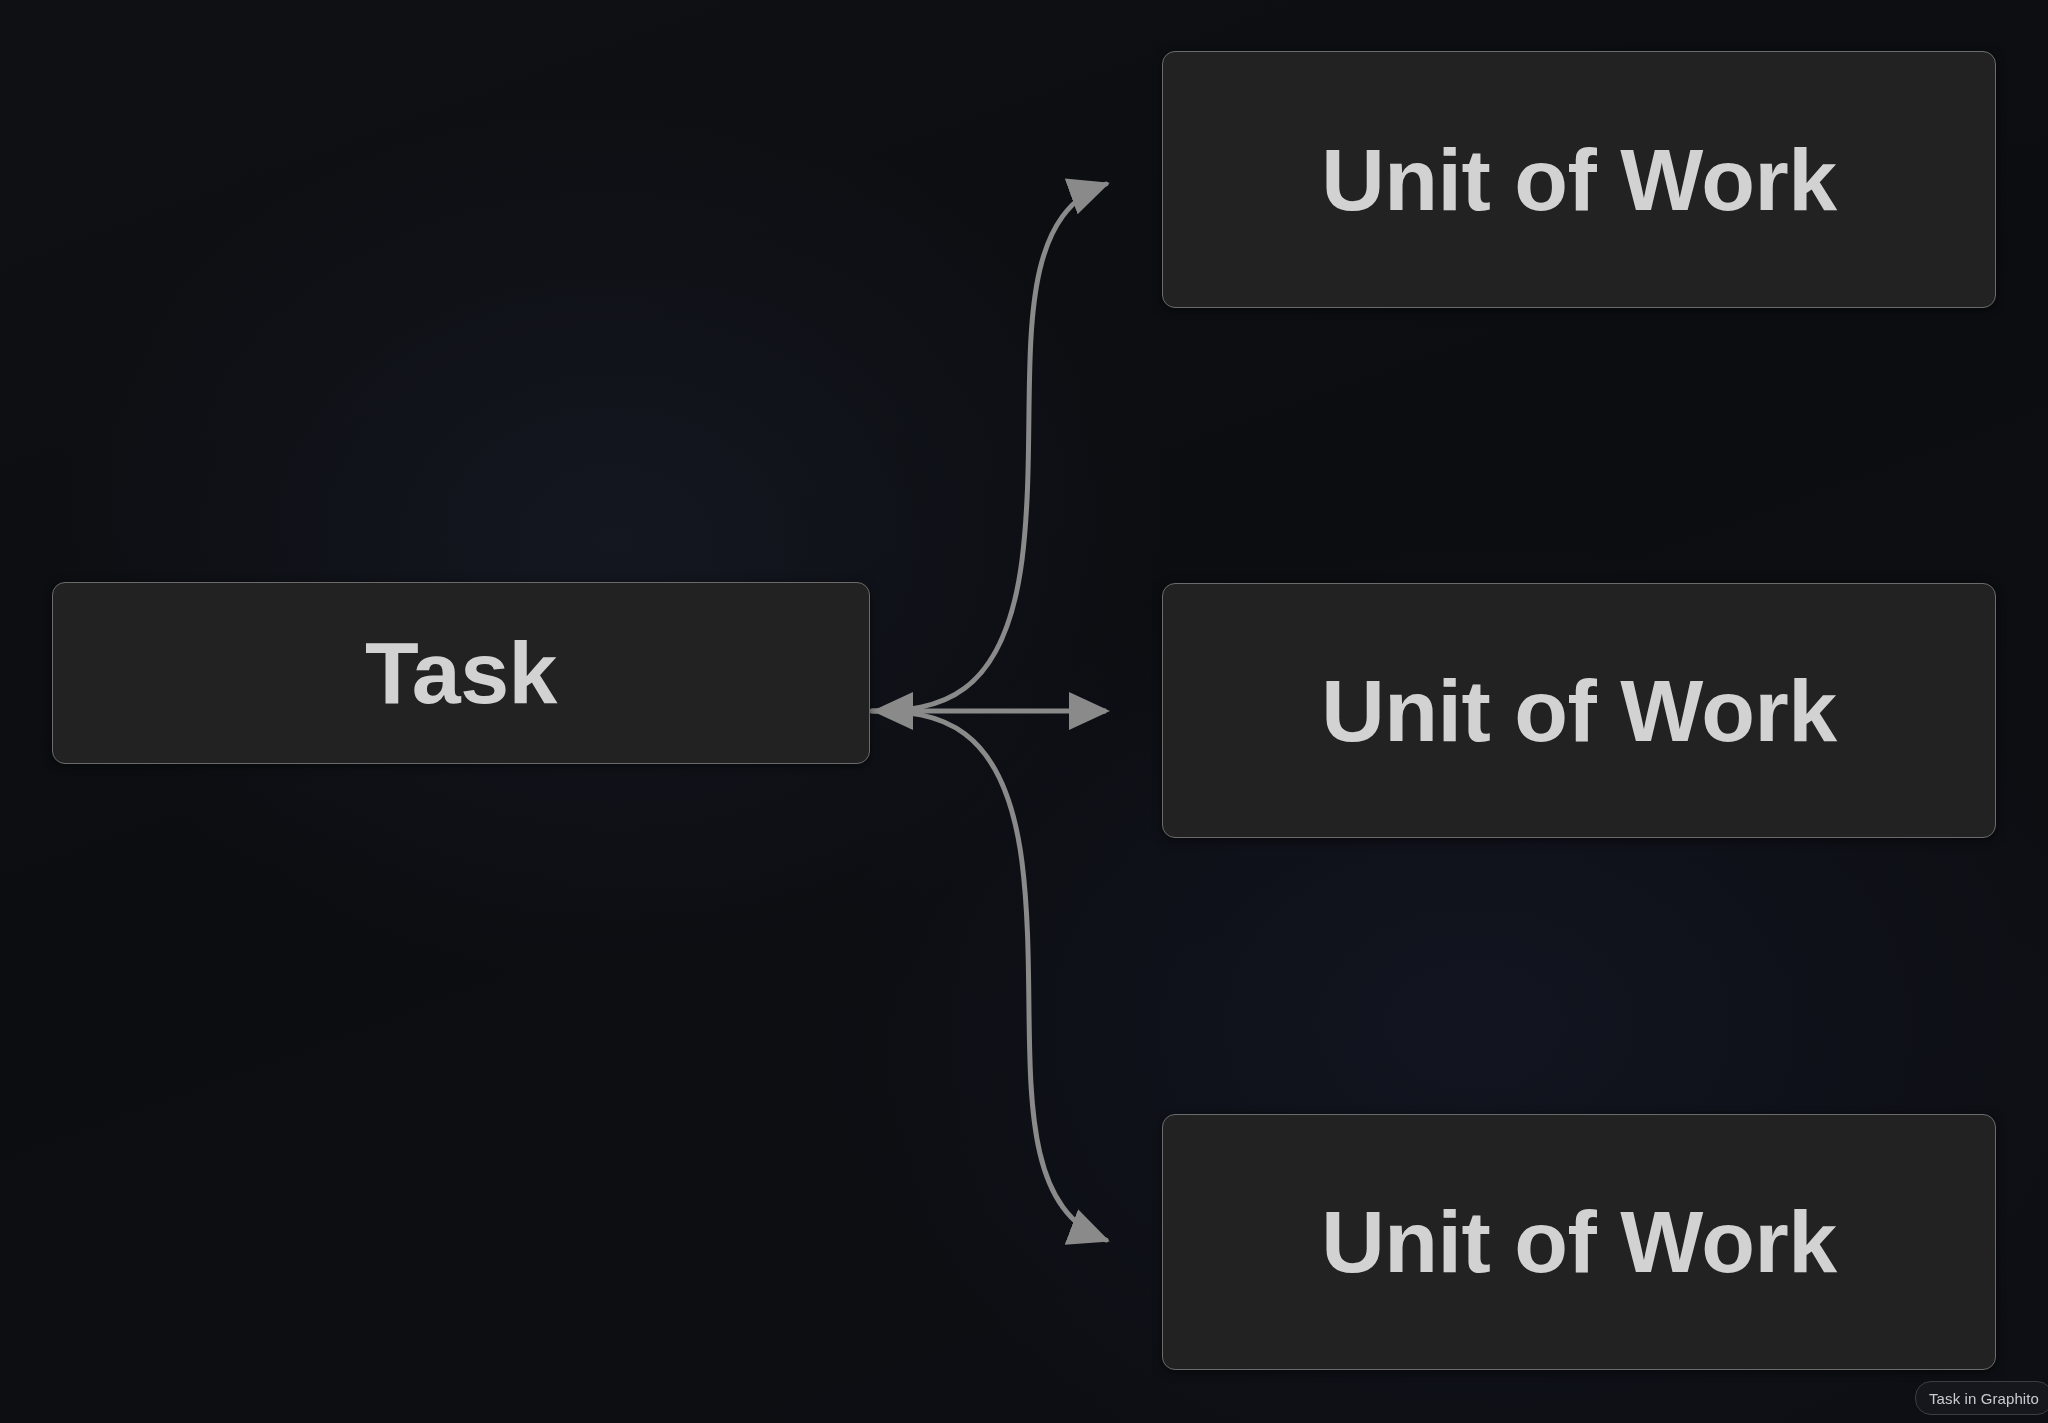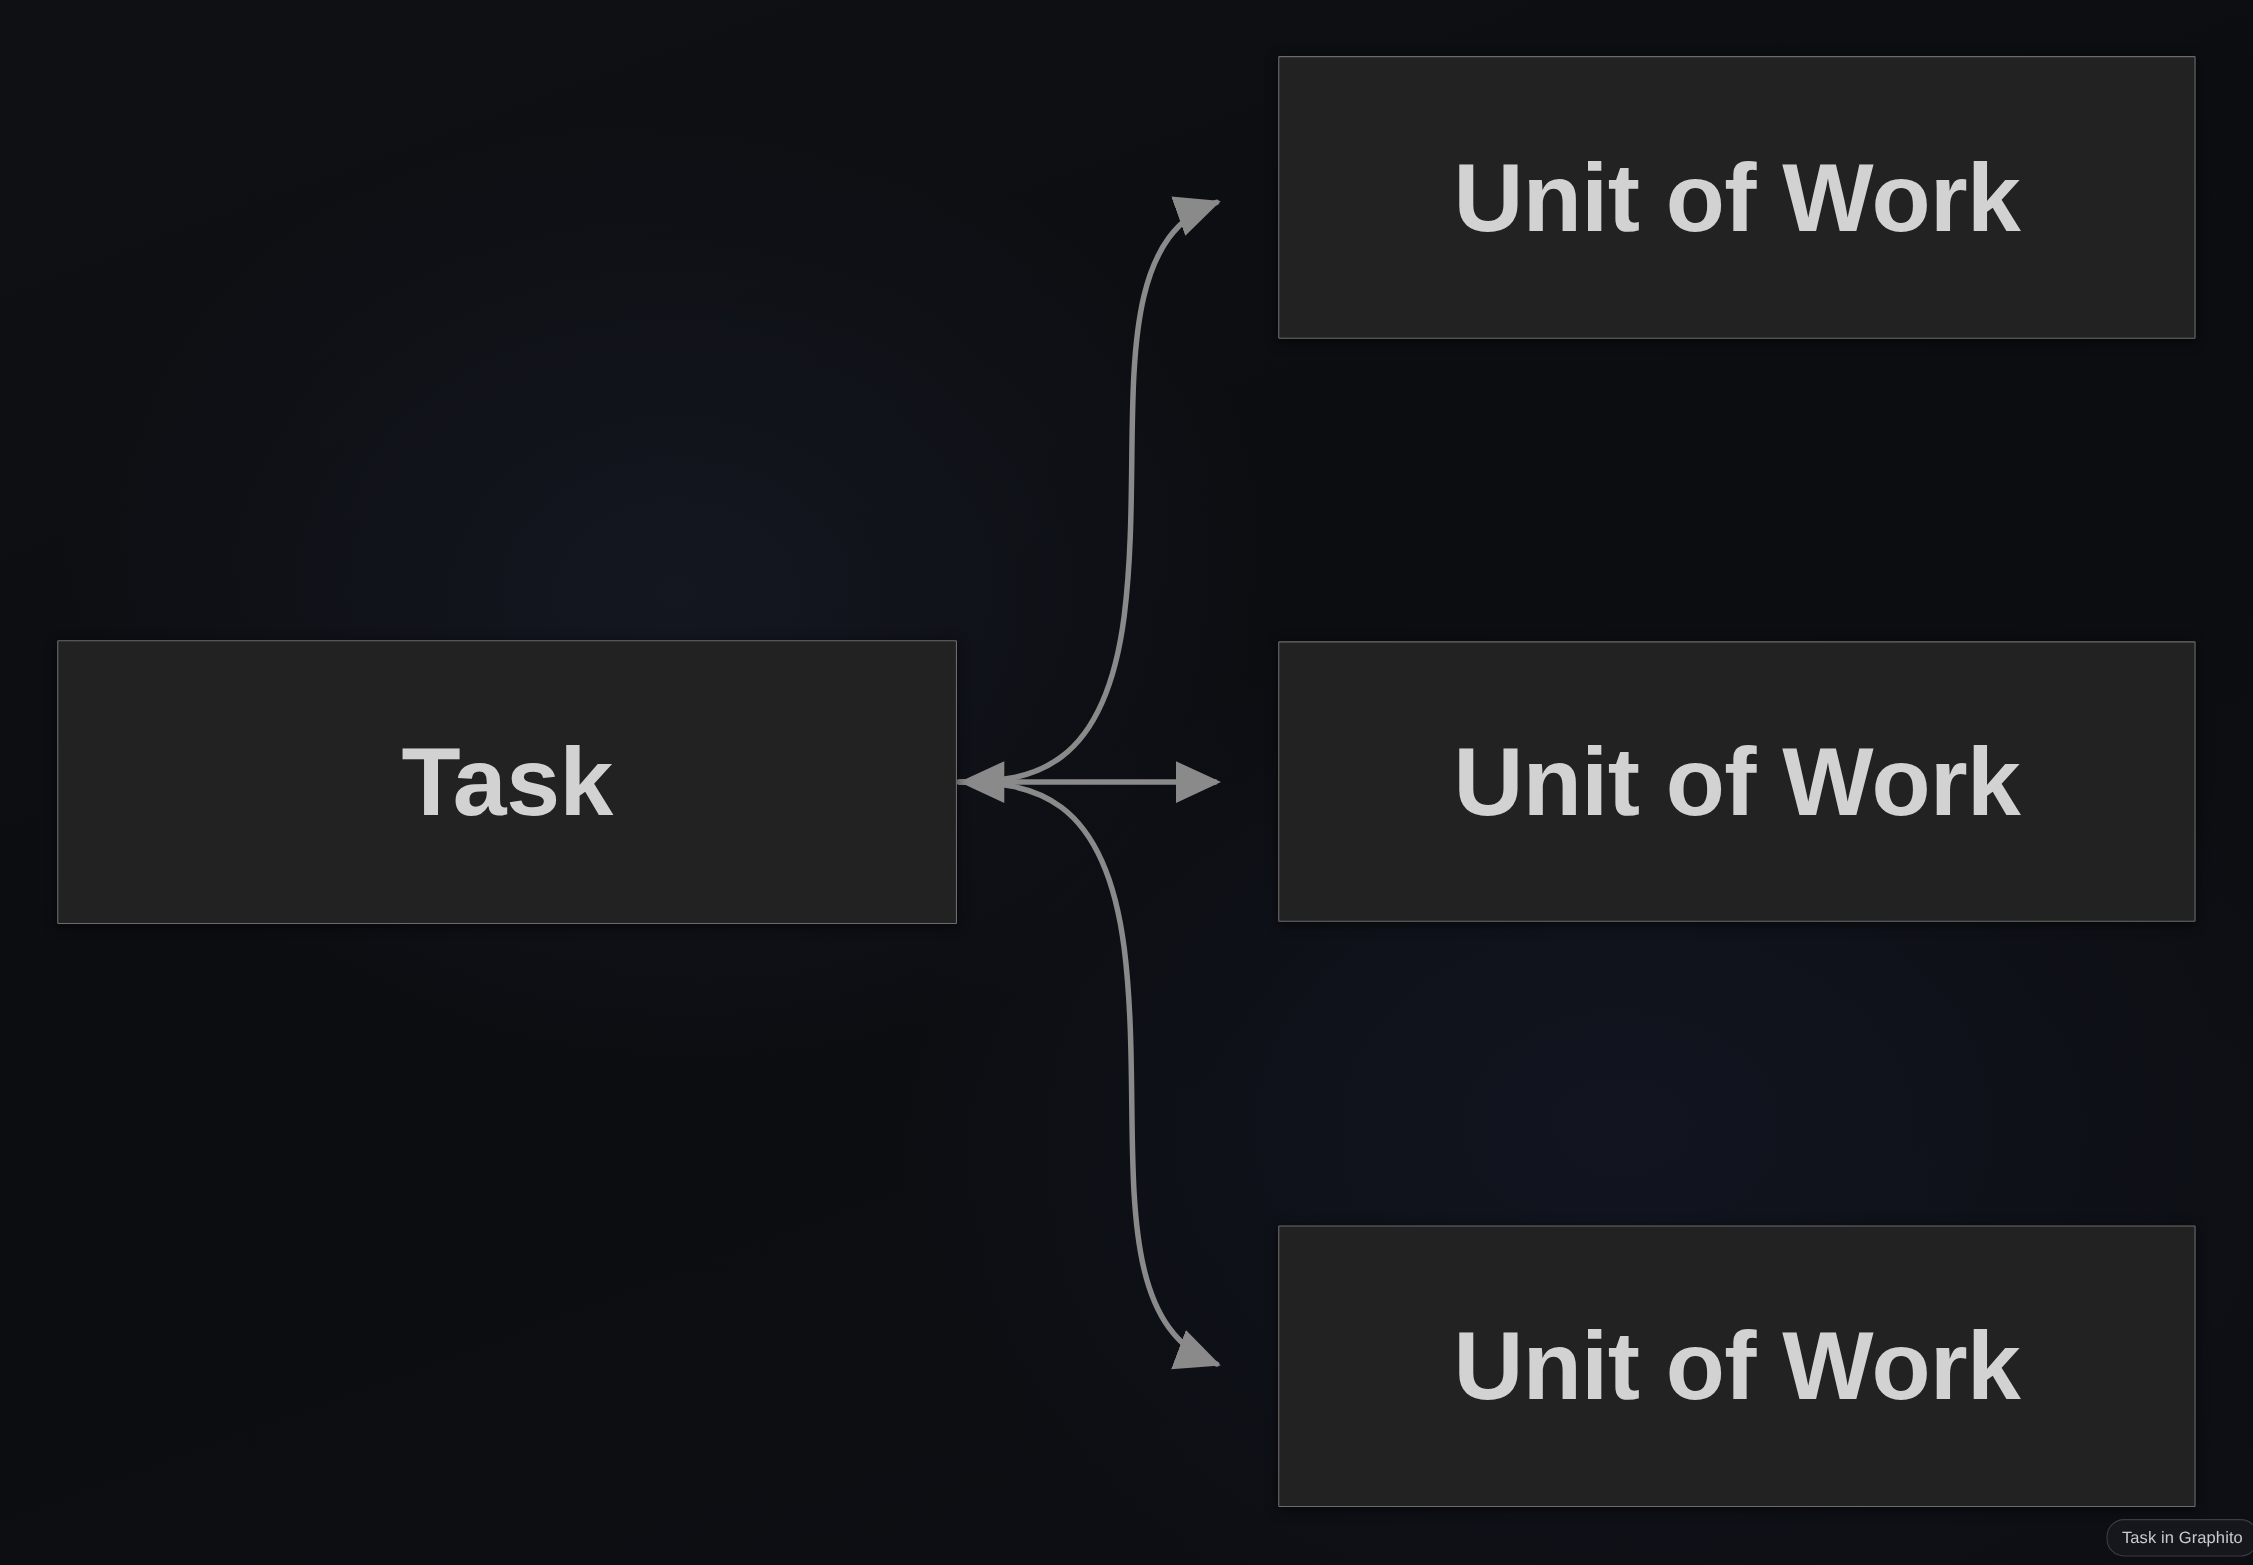--- a/index.html
+++ b/index.html
@@ -34,37 +34,37 @@
   }
 
   .node {
     position: absolute;
     box-sizing: border-box;
     display: flex;
     align-items: center;
     justify-content: center;
     background: #222222;
     border: 1.6px solid #6b6b6b;
-    border-radius: 1px;
+    border-radius: 13px;
     box-shadow: 0 2px 10px rgba(0,0,0,0.55);
   }
 
   .node-label {
     color: #d2d2d2;
     font-weight: 700;
     letter-spacing: -0.5px;
     white-space: nowrap;
     line-height: 1;
   }
 
   #node-task {
     left: 52px;
     top: 582px;
     width: 818px;
-    height: 258px;
+    height: 182px;
   }
   #node-task .node-label { font-size: 88px; }
 
   #node-uow-1 {
     left: 1162px;
     top: 51px;
     width: 834px;
     height: 257px;
   }
   #node-uow-2 {

